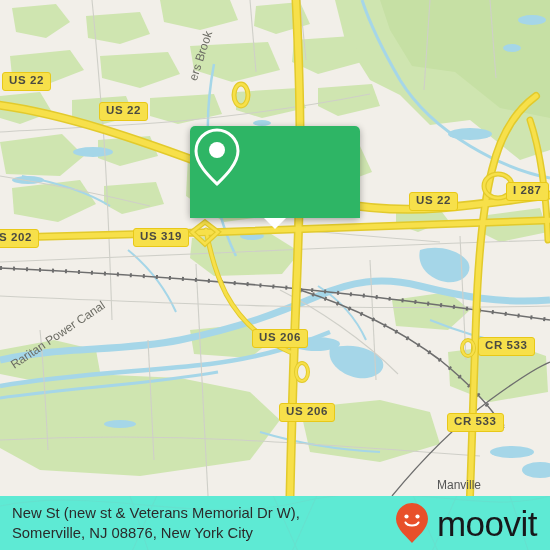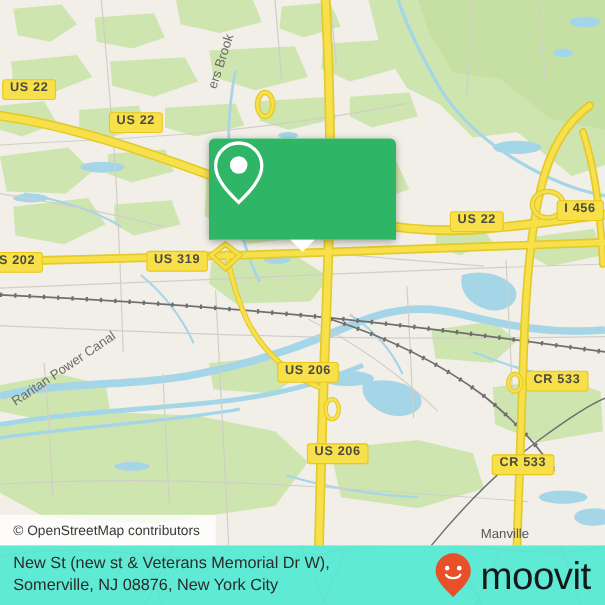--- a/index.html
+++ b/index.html
@@ -321,21 +321,21 @@
           <ellipse cx="468" cy="348" rx="6" ry="8" stroke-width="2.2"></ellipse>
           <ellipse cx="302" cy="372" rx="6" ry="9" stroke-width="2.2"></ellipse>
         </g>
 
       </g>
     </svg>
 
     <div class="shield" style="left:2px;  top:72px;">US 22</div>
     <div class="shield" style="left:99px; top:102px;">US 22</div>
     <div class="shield" style="left:409px;top:192px;">US 22</div>
-    <div class="shield" style="left:506px;top:182px;">I 456</div>
+    <div class="shield" style="left:506px;top:182px;">I 287</div>
     <div class="shield" style="left:-8px; top:229px;">S 202</div>
     <div class="shield" style="left:133px;top:228px;">US 319</div>
     <div class="shield" style="left:252px;top:329px;">US 206</div>
     <div class="shield" style="left:279px;top:403px;">US 206</div>
     <div class="shield" style="left:478px;top:337px;">CR 533</div>
     <div class="shield" style="left:447px;top:413px;">CR 533</div>
 
     <div class="maplabel" style="left:186px; top:78px; transform:rotate(-72deg); transform-origin:left top;">ers Brook</div>
     <div class="maplabel" style="left:8px; top:360px; transform:rotate(-34deg); transform-origin:left top;">Raritan Power Canal</div>
     <div class="maplabel big" style="left:437px; top:478px;">Manville</div>
@@ -343,23 +343,20 @@
     <div id="popup">
       <div id="popup-green">
         <svg width="54" height="62" viewBox="0 0 54 62">
           <path d="M27 4 C15.4 4 6 13.4 6 25 C6 38.5 21 52 27 58 C33 52 48 38.5 48 25 C48 13.4 38.6 4 27 4 Z" fill="none" stroke="#ffffff" stroke-width="3"></path>
           <circle cx="27" cy="24" r="8" fill="#ffffff"></circle>
         </svg>
       </div>
       <div id="popup-tail"></div>
     </div>
 
-    <div id="attribution">
-      <span>© OpenStreetMap contributors</span>
-    </div>
 
   </div>
 
   <div id="footer">
 
     <svg id="footer-watermark" viewBox="0 0 550 90">
       <g stroke="#9aa0a6" stroke-width="1.2" fill="none">
         <path d="M120,0 L150,90"></path>
         <path d="M170,0 L130,90"></path>
         <path d="M260,0 L300,90"></path>

